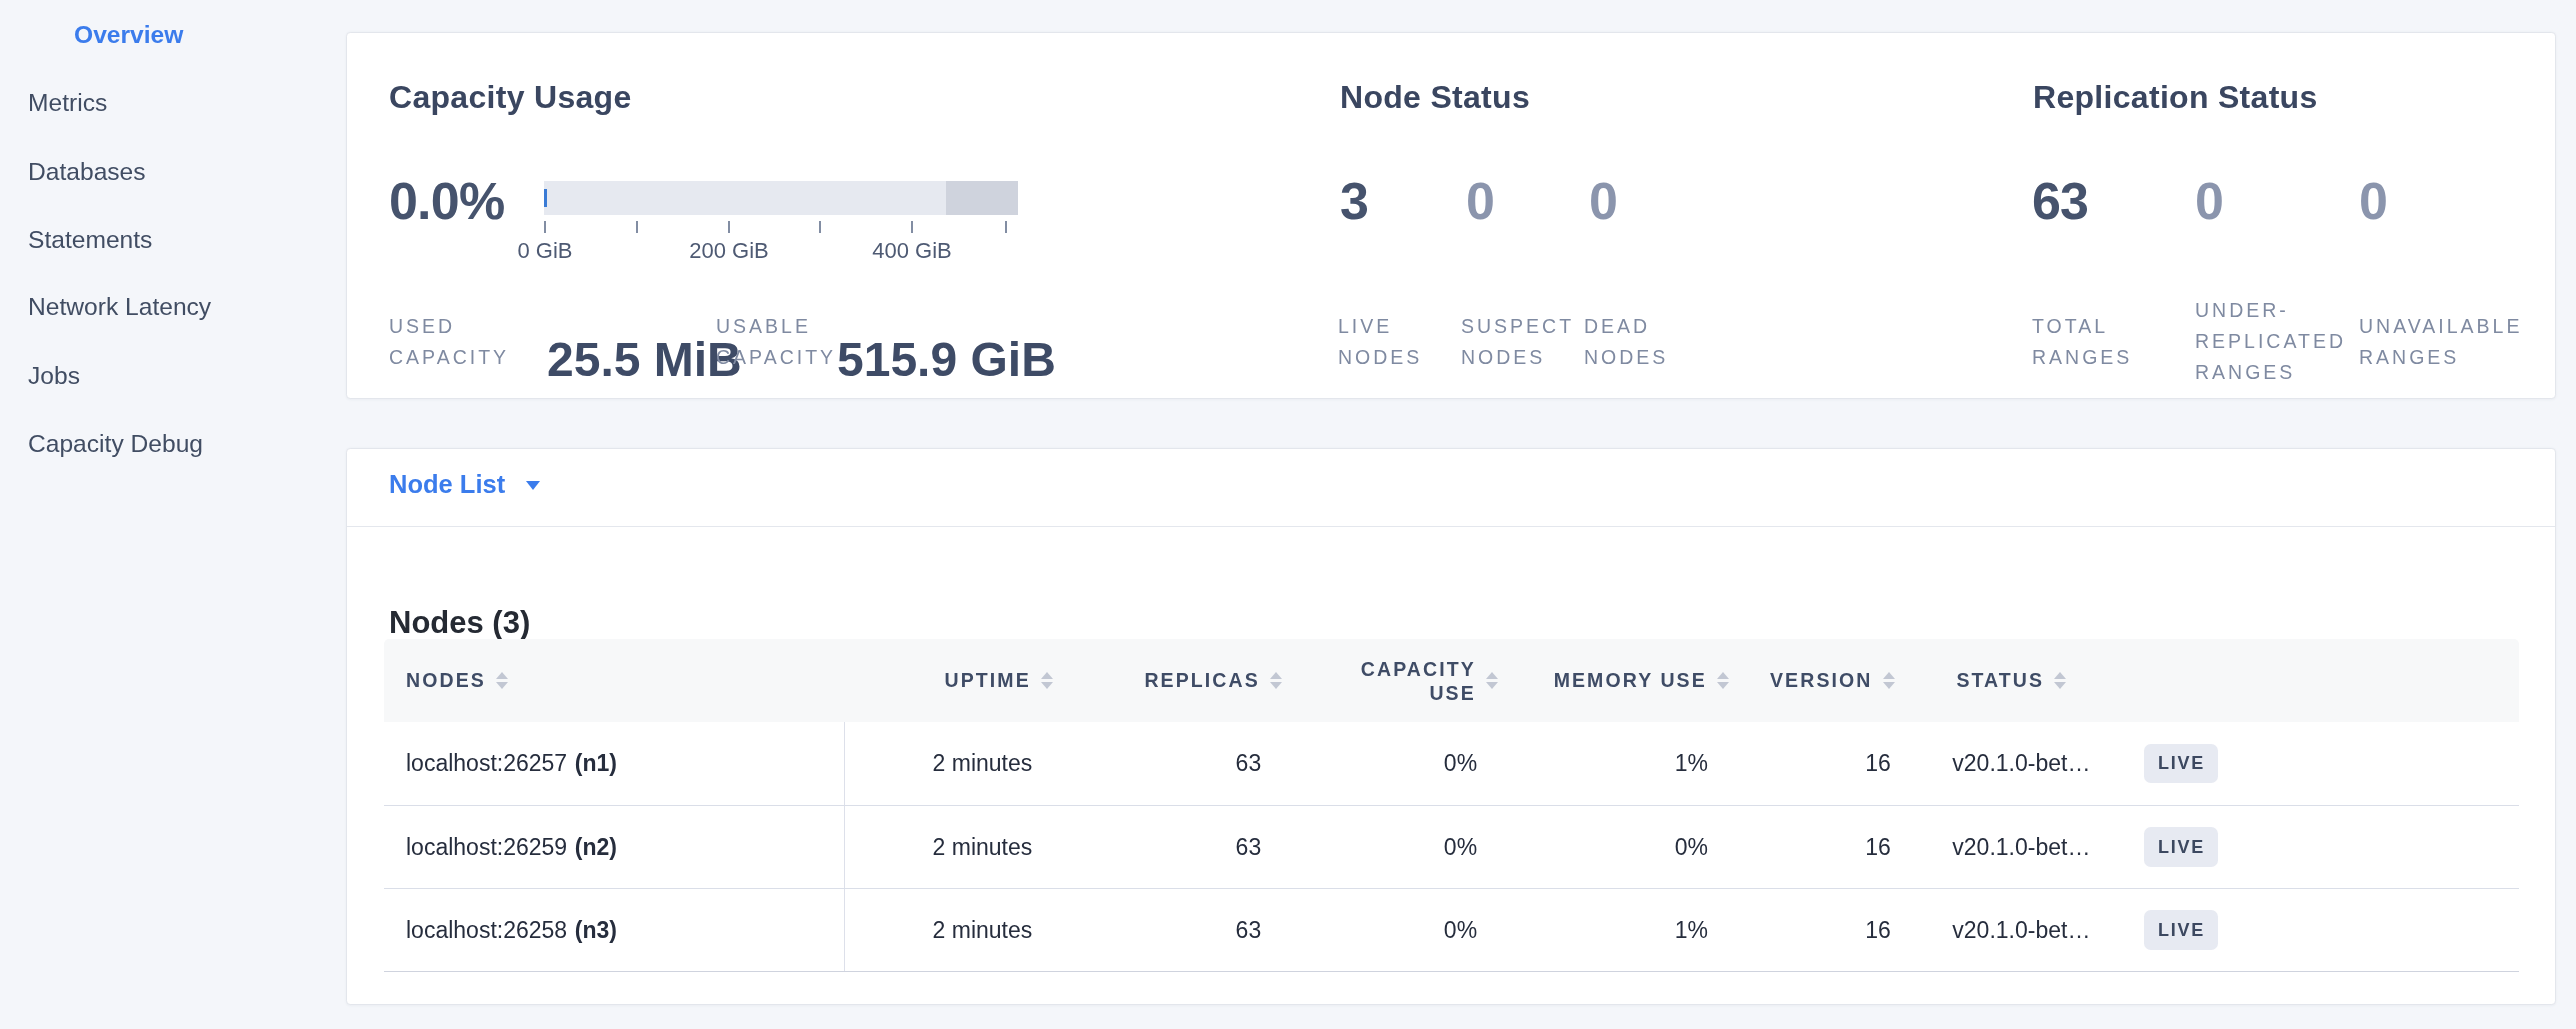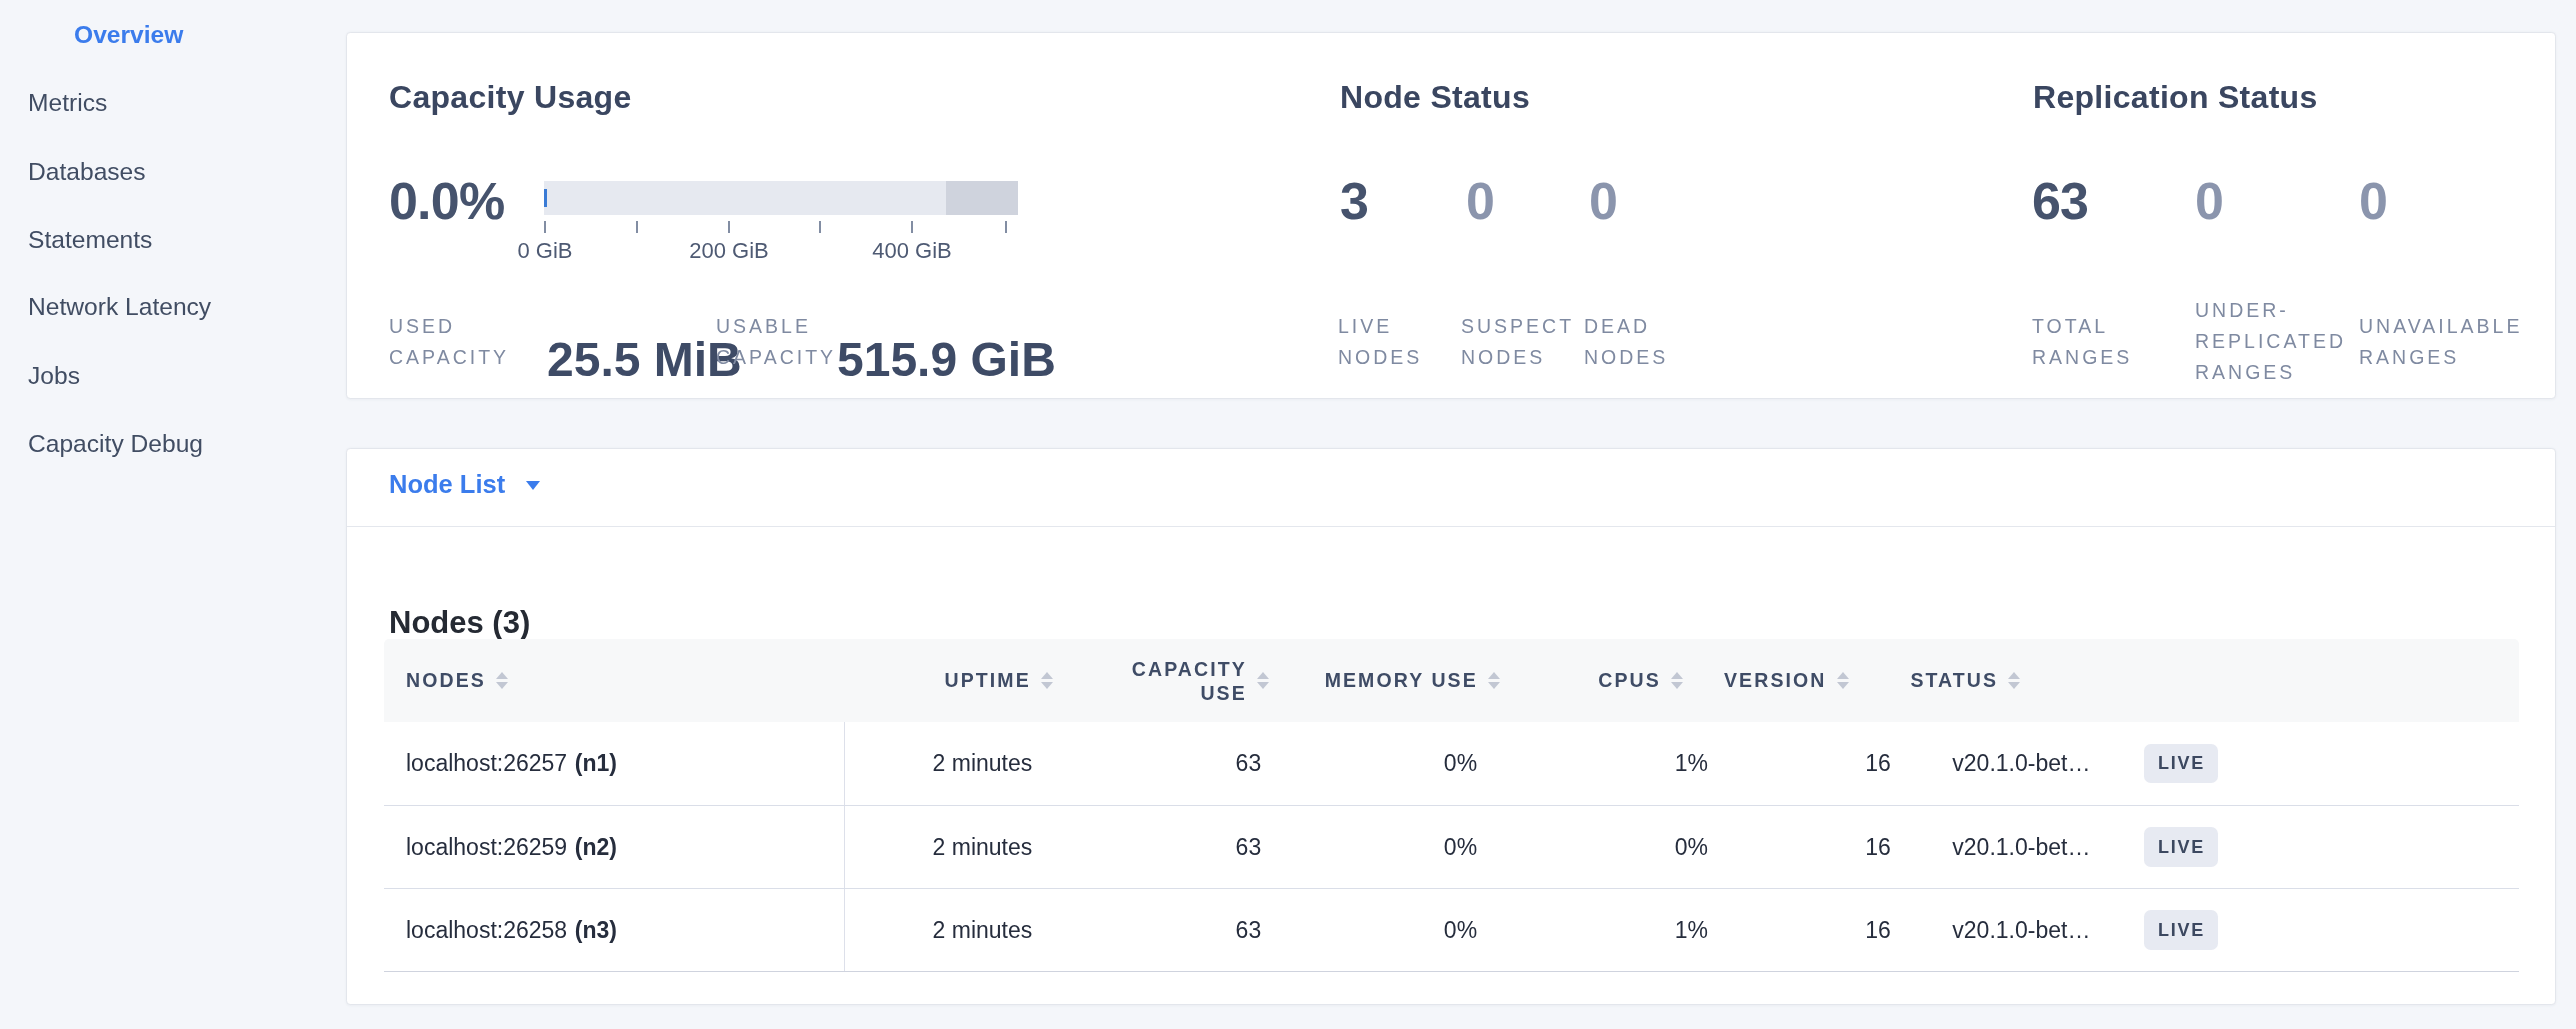--- a/index.html
+++ b/index.html
@@ -218,39 +218,39 @@
             <i class="down"></i>
           </span>
       </div>
       <div class="th c1 right">
         <span>UPTIME</span>
         <span class="sort">
             <i class="up"></i>
             <i class="down"></i>
           </span>
       </div>
+      <div class="th c2 right">
+        <span>REPLICAS</span>
+        <span class="sort">
+            <i class="up"></i>
+            <i class="down"></i>
+          </span>
+      </div>
       <div class="th c3 right">
         <span class="two-line">
           <span>CAPACITY</span><br>
           <span>USE</span>
         </span>
         <span class="sort">
             <i class="up"></i>
             <i class="down"></i>
           </span>
       </div>
       <div class="th c4 right">
         <span>MEMORY USE</span>
-        <span class="sort">
-            <i class="up"></i>
-            <i class="down"></i>
-          </span>
-      </div>
-      <div class="th c5 right">
-        <span>CPUS</span>
         <span class="sort">
             <i class="up"></i>
             <i class="down"></i>
           </span>
       </div>
       <div class="th c6 v">
         <span>VERSION</span>
         <span class="sort">
             <i class="up"></i>
             <i class="down"></i>

